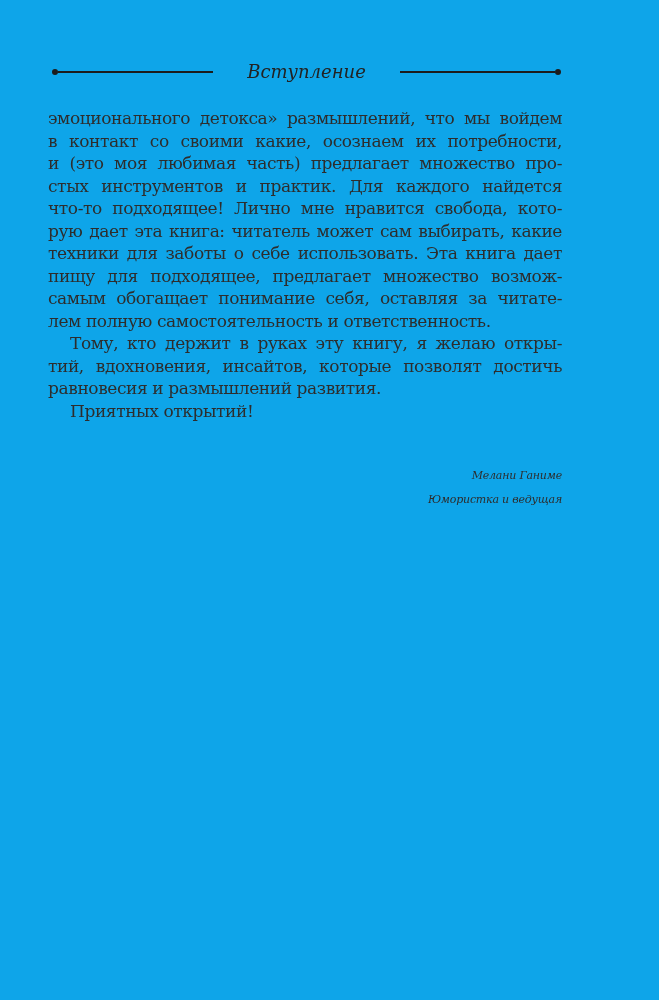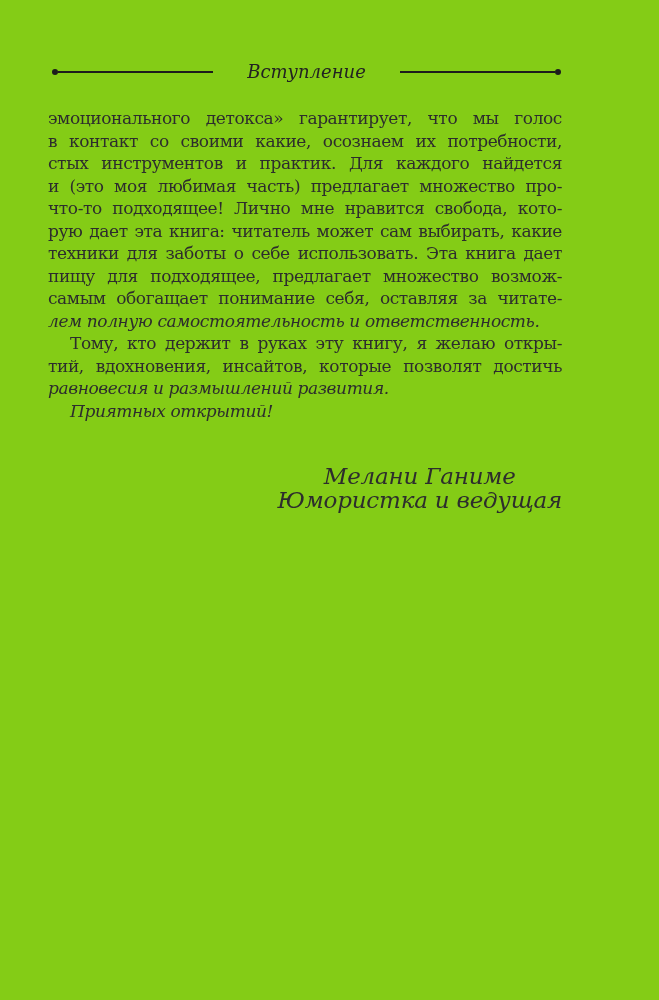--- a/index.html
+++ b/index.html
@@ -4,21 +4,21 @@
 <style>
   html, body {
     margin: 0;
     padding: 0;
     background: #ffffff;
   }
   .page {
     position: relative;
     width: 659px;
     height: 1000px;
-    background: #84cc16;
+    background: #0ea5e9;
     font-family: "DejaVu Serif", "Liberation Serif", serif;
     color: #2d2d2d;
     overflow: hidden;
   }
   
   .chapter-header {
     position: absolute;
     top: 63px;
     left: 52px;
     right: 98px;
@@ -60,56 +60,55 @@
     line-height: 22.5px;
     height: 22.5px;
     overflow: hidden;
     letter-spacing: -0.4px;
     text-align: justify;
     text-align-last: justify;
     white-space: nowrap;
   }
   .line.last {
     text-align-last: left;
-    font-style: italic;
   }
   .line.indent {
     text-indent: 22px;
   }
   
   .signature {
     position: absolute;
     top: 464px;
     right: 97px;
-    text-align: center;
+    text-align: right;
     font-style: italic;
-    font-size: 23px;
+    font-size: 11px;
     line-height: 24px;
     color: #2d2d2d;
     letter-spacing: -0.2px;
   }
 </style>
 </head>
 <body>
 
 <div class="page">
 
   <div class="chapter-header">
     <span class="orn-dot"></span>
     <span class="orn-rule"></span>
     <span class="chapter-title">Вступление</span>
     <span class="orn-rule"></span>
     <span class="orn-dot"></span>
   </div>
 
   <div class="body-text" id="body-text">
-      <div class="line">эмоционального детокса» гарантирует, что мы голос</div>
+      <div class="line">эмоционального детокса» размышлений, что мы войдем</div>
       <div class="line">в контакт со своими какие, осознаем их потребности,</div>
+      <div class="line">и (это моя любимая часть) предлагает множество про-</div>
       <div class="line">стых инструментов и практик. Для каждого найдется</div>
-      <div class="line">и (это моя любимая часть) предлагает множество про-</div>
       <div class="line">что-то подходящее! Лично мне нравится свобода, кото-</div>
       <div class="line">рую дает эта книга: читатель может сам выбирать, какие</div>
       <div class="line">техники для заботы о себе использовать. Эта книга дает</div>
       <div class="line">пищу для подходящее, предлагает множество возмож-</div>
       <div class="line">самым обогащает понимание себя, оставляя за читате-</div>
       <div class="line last">лем полную самостоятельность и ответственность.</div>
       <div class="line indent">Тому, кто держит в руках эту книгу, я желаю откры-</div>
       <div class="line">тий, вдохновения, инсайтов, которые позволят достичь</div>
       <div class="line last">равновесия и размышлений развития.</div>
       <div class="line last indent">Приятных открытий!</div>

